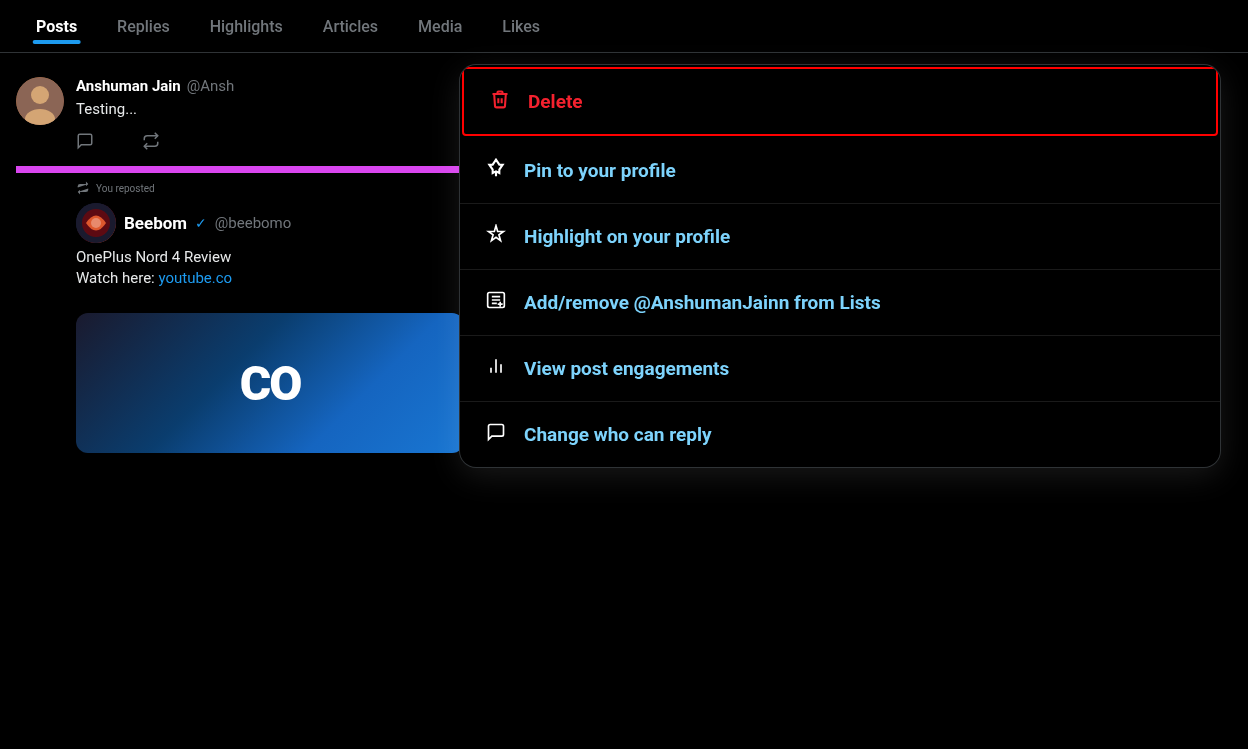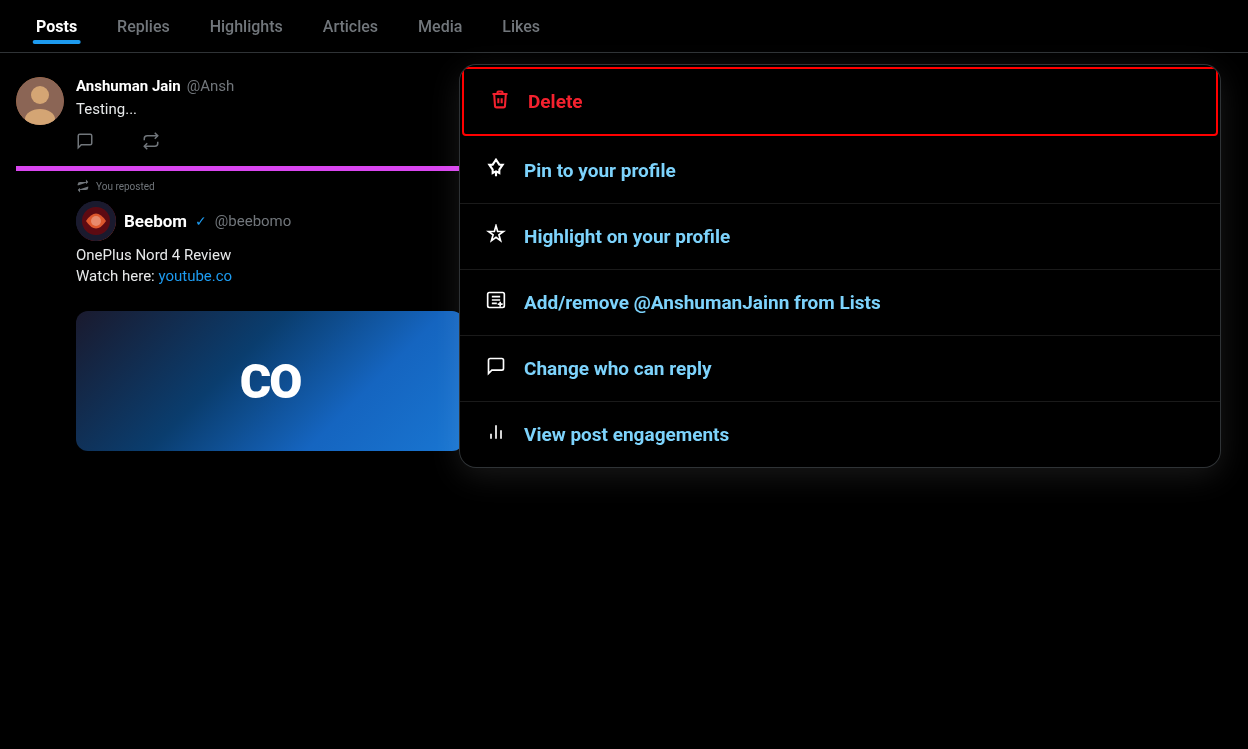--- a/index.html
+++ b/index.html
@@ -64,21 +64,21 @@
       width: 480px;
       background-color: #000000;
       padding: 12px 16px;
     }
 
     
     .post-item {
       display: flex;
       gap: 12px;
       padding: 12px 0;
-      border-bottom: 5px solid #d946ef;
+      border-bottom: 7px solid #d946ef;
     }
 
     .avatar {
       width: 48px;
       height: 48px;
       border-radius: 50%;
       overflow: hidden;
       flex-shrink: 0;
       background: #333;
     }
@@ -416,33 +416,33 @@
           <line x1="17" y1="14" x2="17" y2="20"></line>
           <line x1="14" y1="17" x2="20" y2="17"></line>
         </svg>
       </span>
       <span class="menu-label">Add/remove @AnshumanJainn from Lists</span>
     </div>
 
     <div class="menu-item">
       <span class="menu-icon white">
         <svg width="20" height="20" viewBox="0 0 24 24" fill="none" stroke="#ffffff" stroke-width="2">
-          <path d="M21 15a2 2 0 01-2 2H7l-4 4V5a2 2 0 012-2h14a2 2 0 012 2z"></path>
-        </svg>
-      </span>
-      <span class="menu-label">Change who can reply</span>
+          <line x1="18" y1="20" x2="18" y2="10"></line>
+          <line x1="12" y1="20" x2="12" y2="4"></line>
+          <line x1="6" y1="20" x2="6" y2="14"></line>
+        </svg>
+      </span>
+      <span class="menu-label">View post engagements</span>
     </div>
 
     <div class="menu-item">
       <span class="menu-icon white">
         <svg width="20" height="20" viewBox="0 0 24 24" fill="none" stroke="#ffffff" stroke-width="2">
-          <line x1="18" y1="20" x2="18" y2="10"></line>
-          <line x1="12" y1="20" x2="12" y2="4"></line>
-          <line x1="6" y1="20" x2="6" y2="14"></line>
-        </svg>
-      </span>
-      <span class="menu-label">View post engagements</span>
+          <path d="M21 15a2 2 0 01-2 2H7l-4 4V5a2 2 0 012-2h14a2 2 0 012 2z"></path>
+        </svg>
+      </span>
+      <span class="menu-label">Change who can reply</span>
     </div>
 
 
   </div>
 
 </div>
 
 </body></html>

